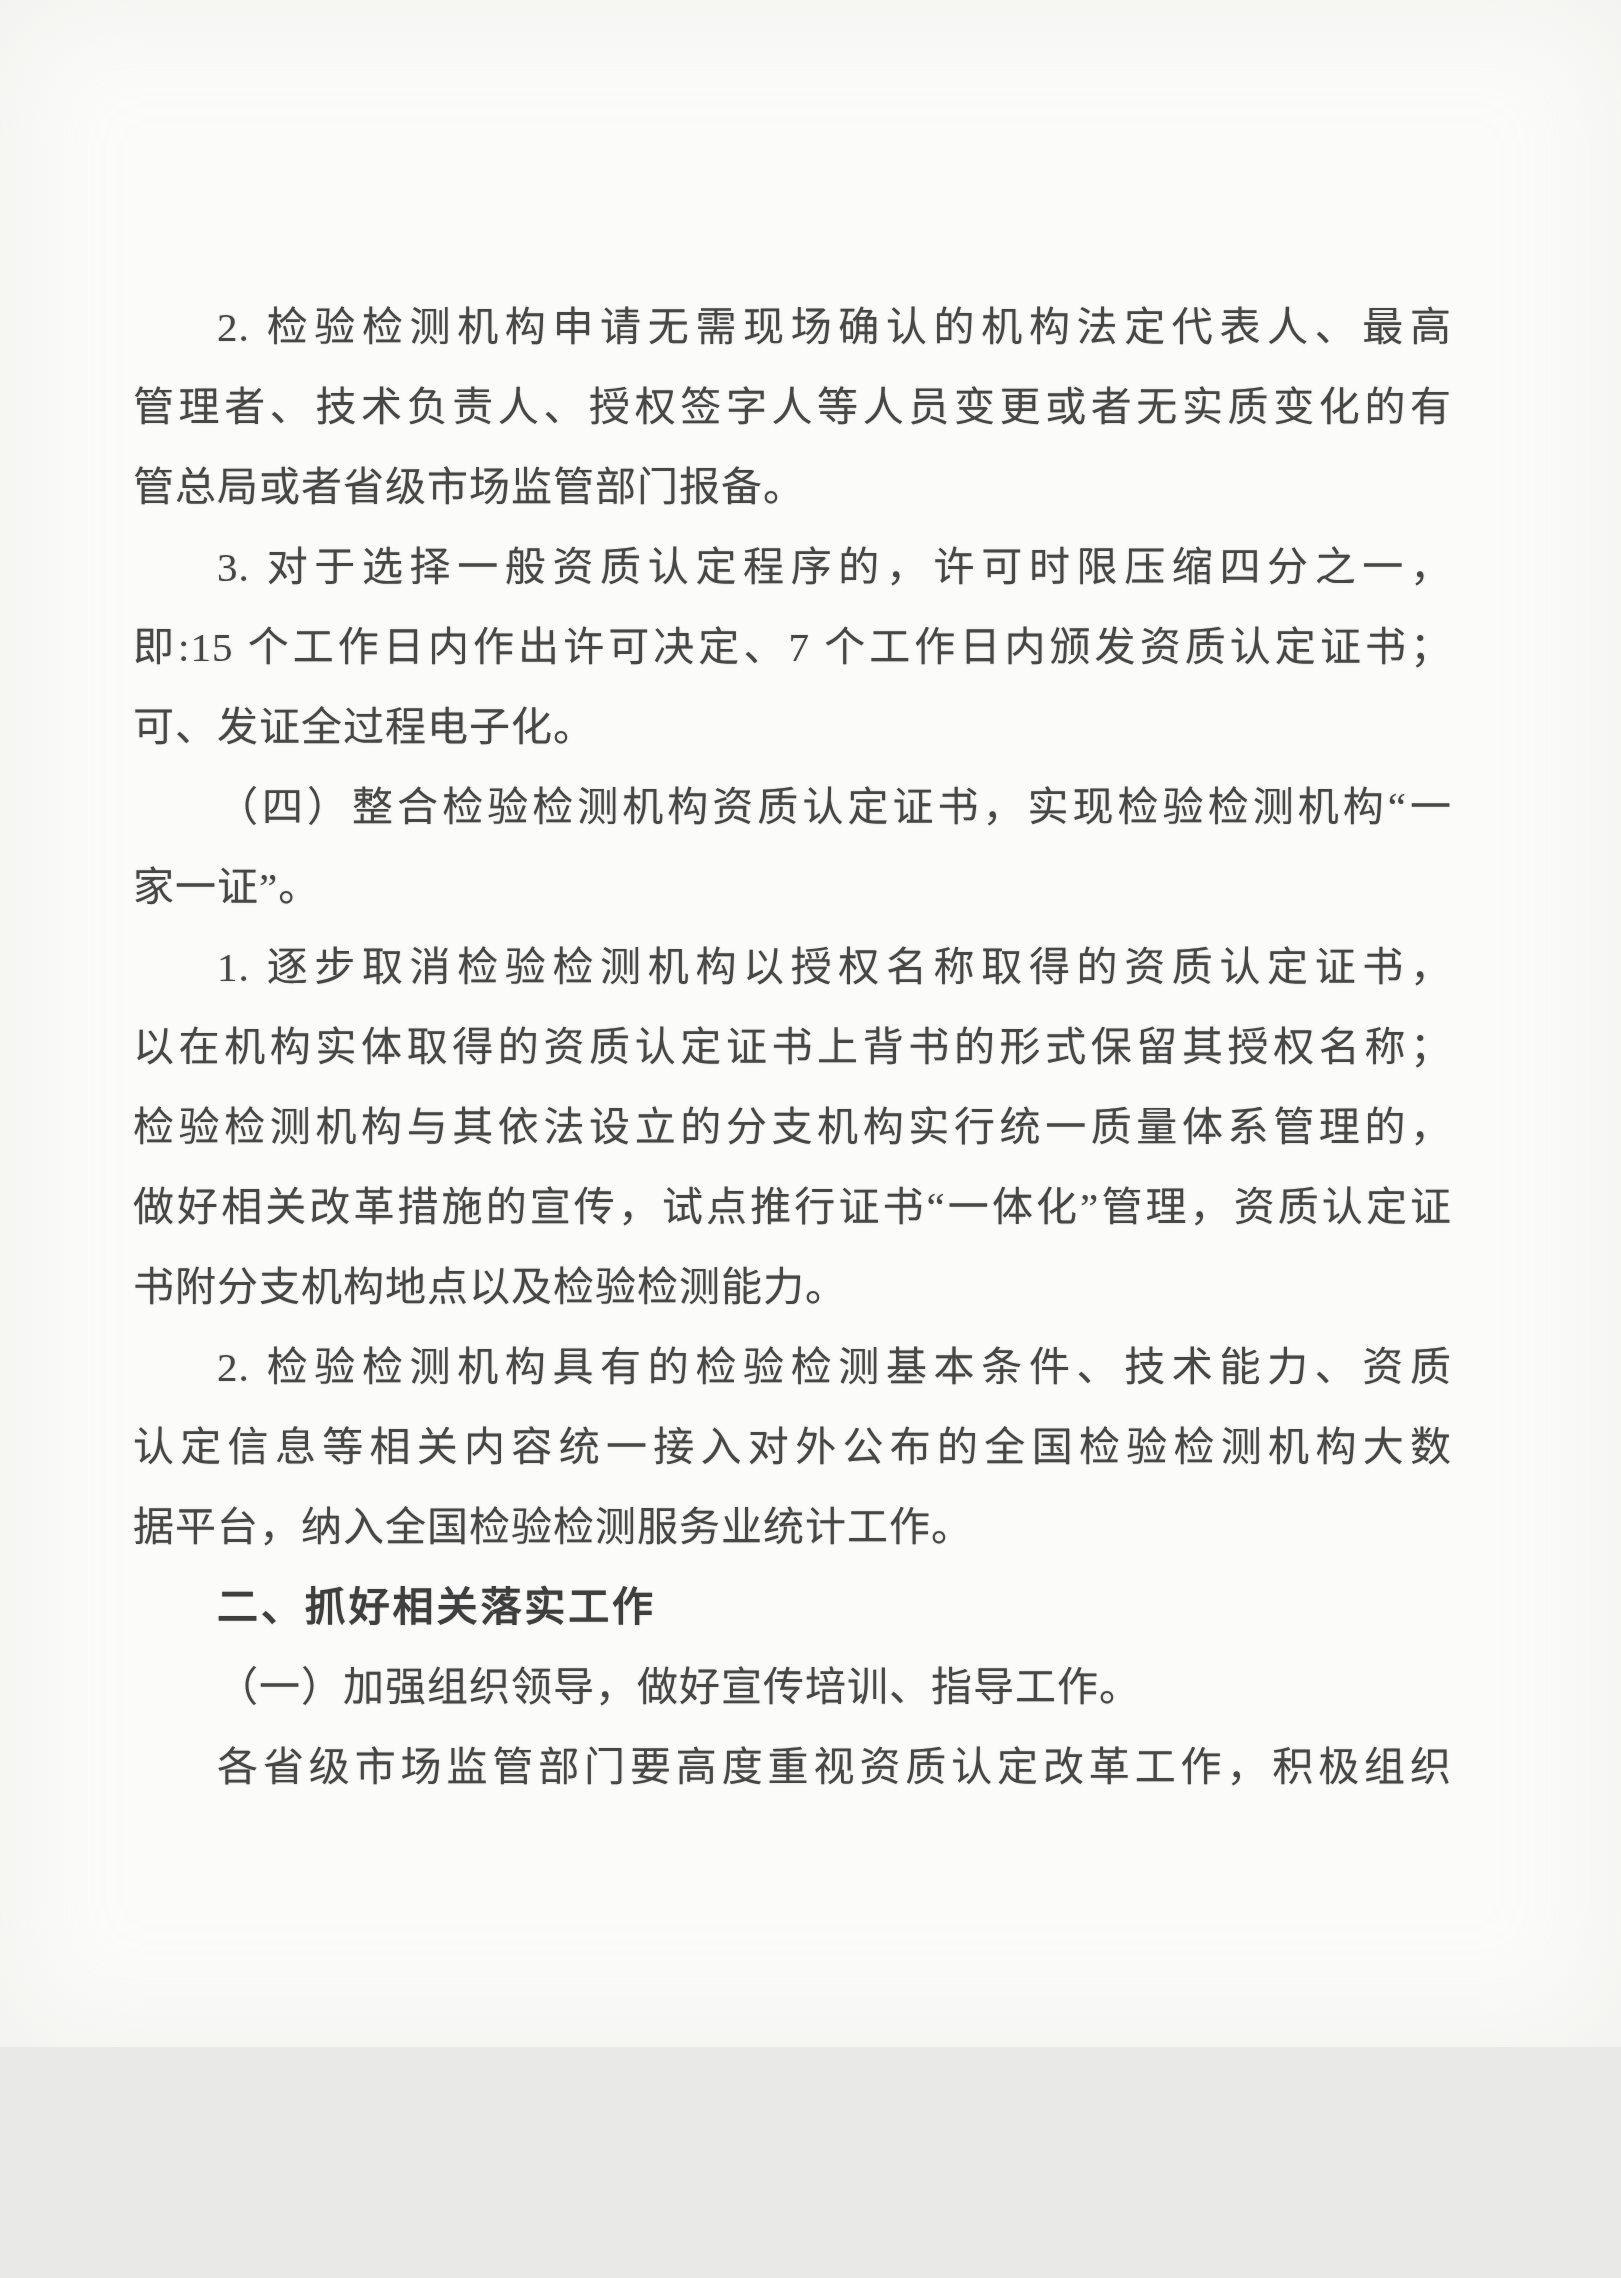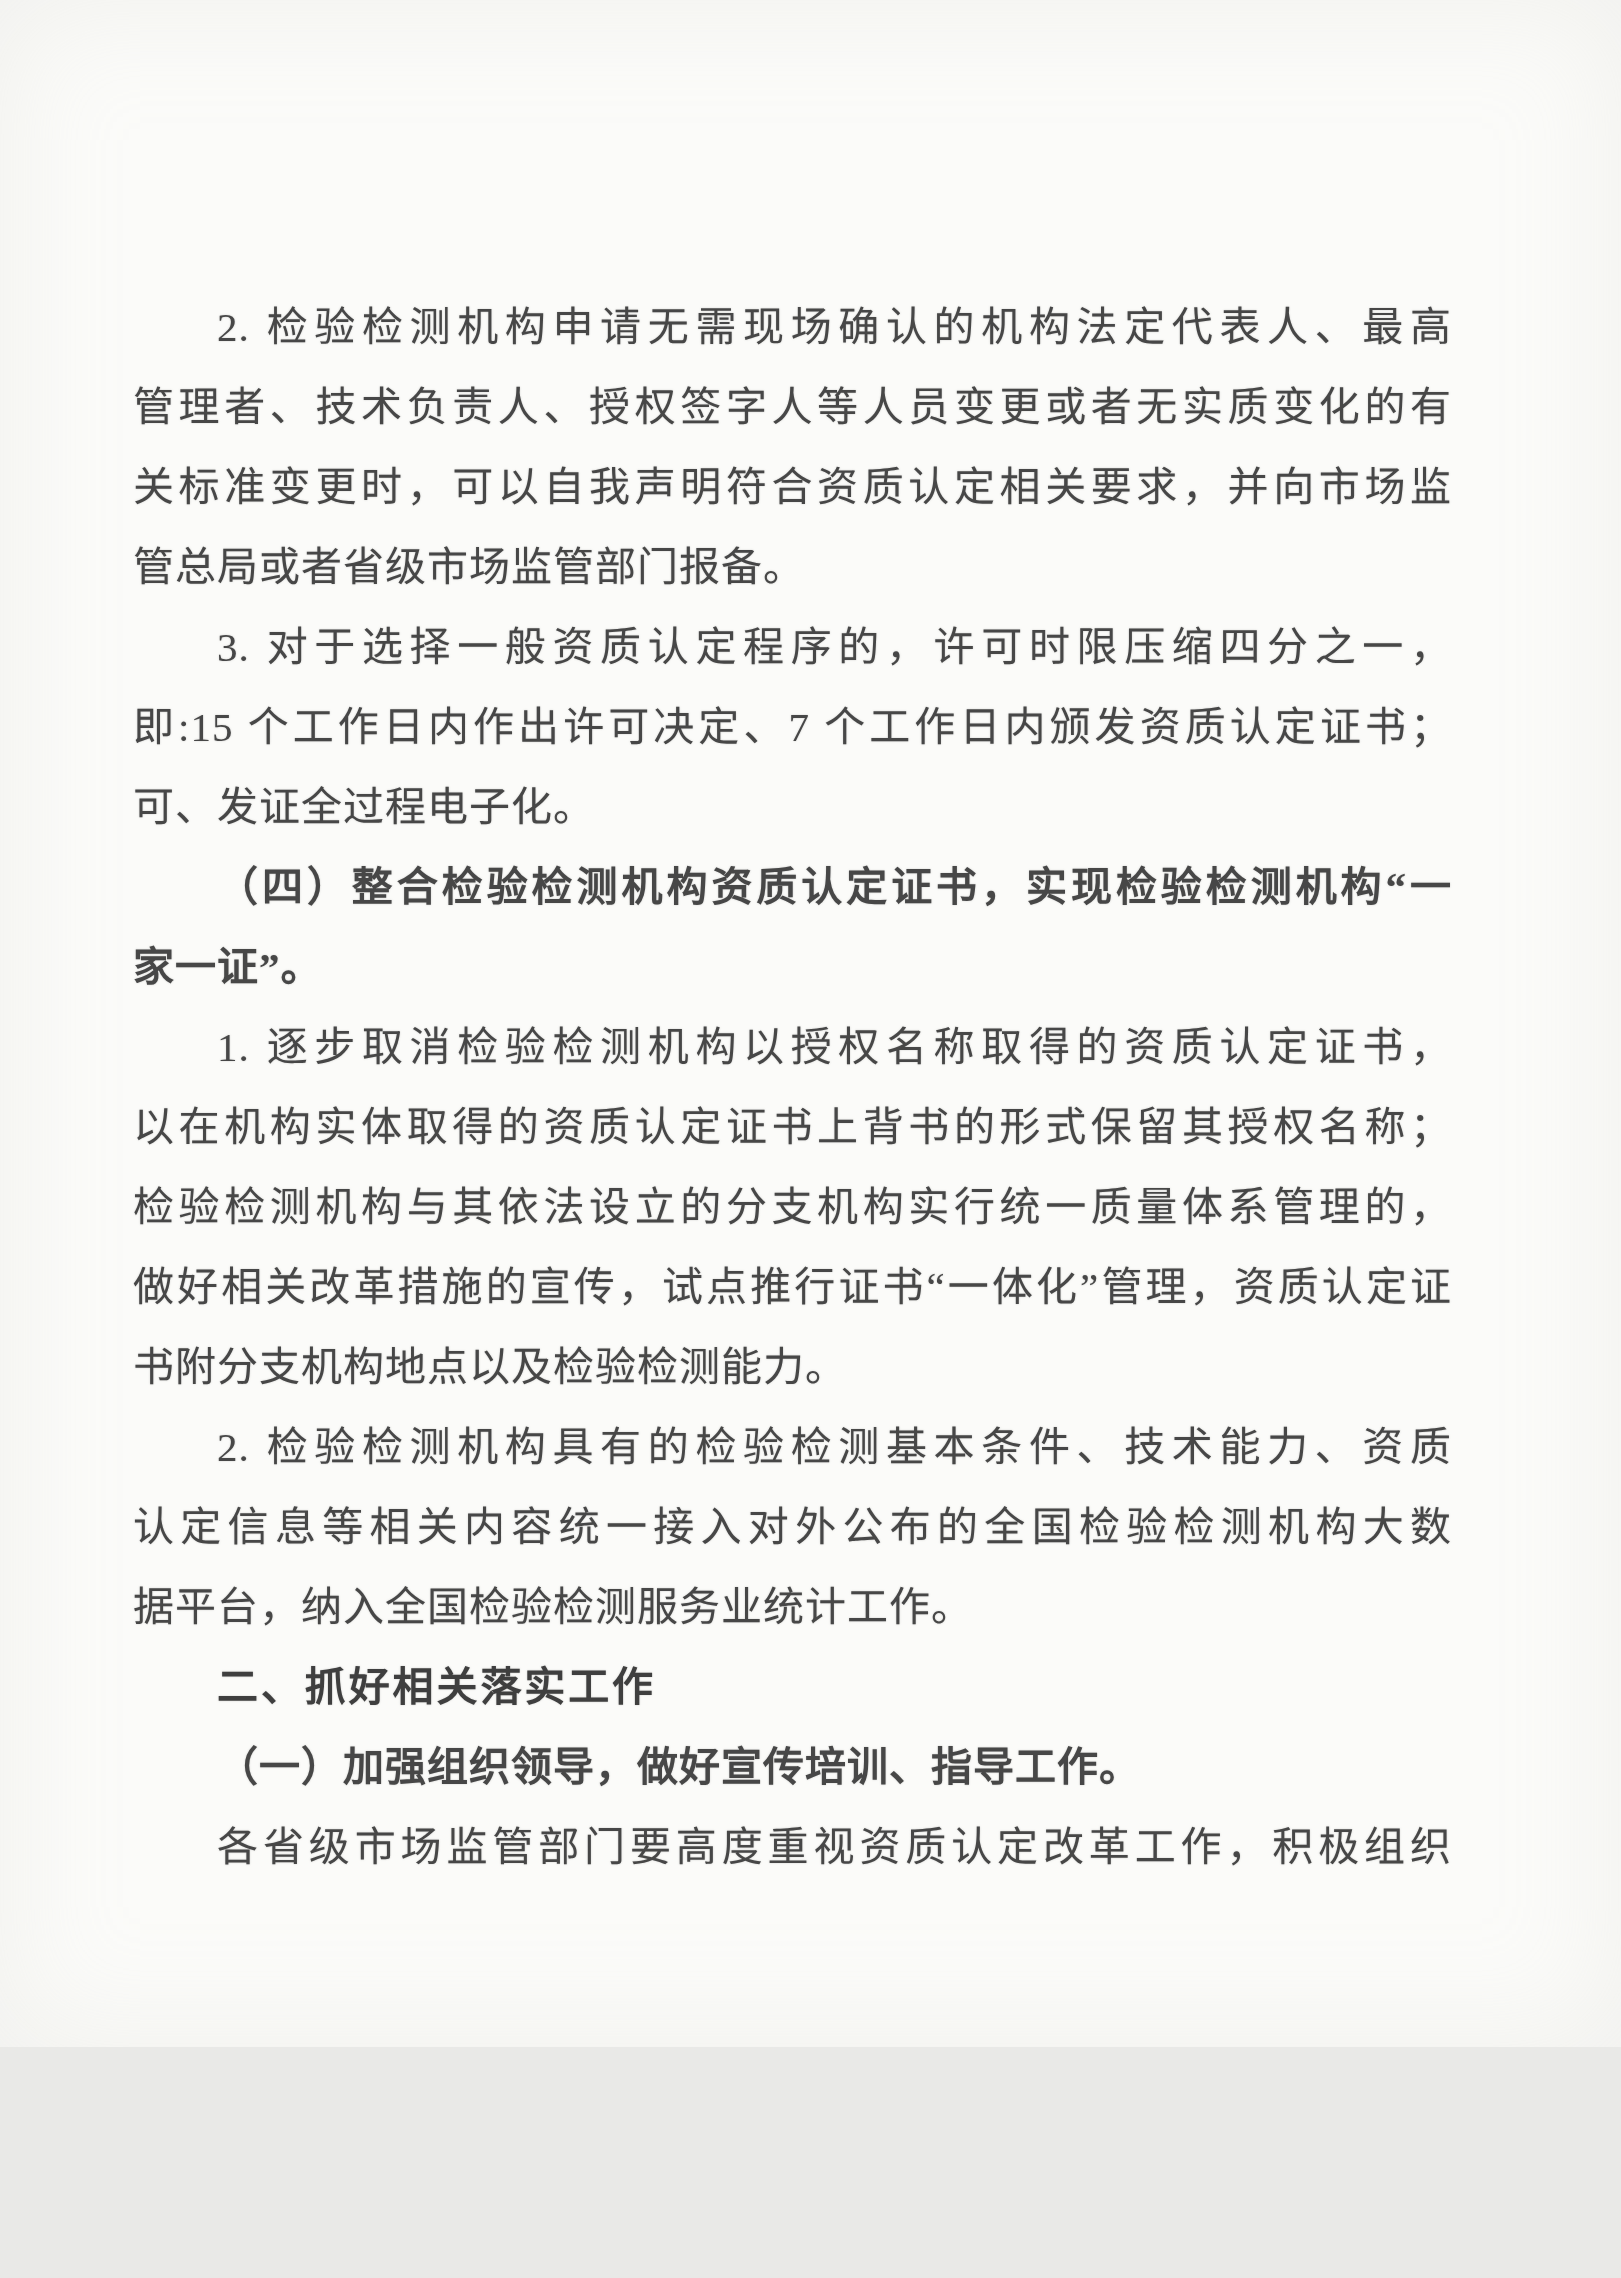--- a/index.html
+++ b/index.html
@@ -32,21 +32,21 @@
     text-justify: inter-character;
     text-shadow: 0 0 2px rgba(110,110,110,0.35);
     letter-spacing: 1px;
   }
   .line.end {
     text-align: center;
     text-align-last: left;
   }
   .line.indent { text-indent: 84px; }
   .line.sub-head {
-    font-weight: 700;
+    font-weight: 400;
   }
   .line.hei {
     font-family: "Liberation Sans", "DejaVu Sans", sans-serif;
     font-weight: 700;
     color: var(--heading-color, #3f3f3f);
     letter-spacing: 2.9px;
   }
   .footer {
     position: absolute;
     top: 2046px;
@@ -59,21 +59,20 @@
     text-shadow: 0 0 2px rgba(120,120,120,0.35);
   }
 </style>
 </head>
 <body>
 
 <div class="page">
   <div class="text-block">
     <div class="line indent">2. 检验检测机构申请无需现场确认的机构法定代表人、最高</div>
     <div class="line">管理者、技术负责人、授权签字人等人员变更或者无实质变化的有</div>
-    <div class="line">关标准变更时，可以自我声明符合资质认定相关要求，并向市场监</div>
     <div class="line end">管总局或者省级市场监管部门报备。</div>
     <div class="line indent">3. 对于选择一般资质认定程序的，许可时限压缩四分之一，</div>
     <div class="line">即:15 个工作日内作出许可决定、7 个工作日内颁发资质认定证书；</div>
     <div class="line end">可、发证全过程电子化。</div>
     <div class="line indent sub-head">（四）整合检验检测机构资质认定证书，实现检验检测机构“一</div>
     <div class="line end sub-head">家一证”。</div>
     <div class="line indent">1. 逐步取消检验检测机构以授权名称取得的资质认定证书，</div>
     <div class="line">以在机构实体取得的资质认定证书上背书的形式保留其授权名称；</div>
     <div class="line">检验检测机构与其依法设立的分支机构实行统一质量体系管理的，</div>
     <div class="line">做好相关改革措施的宣传，试点推行证书“一体化”管理，资质认定证</div>

